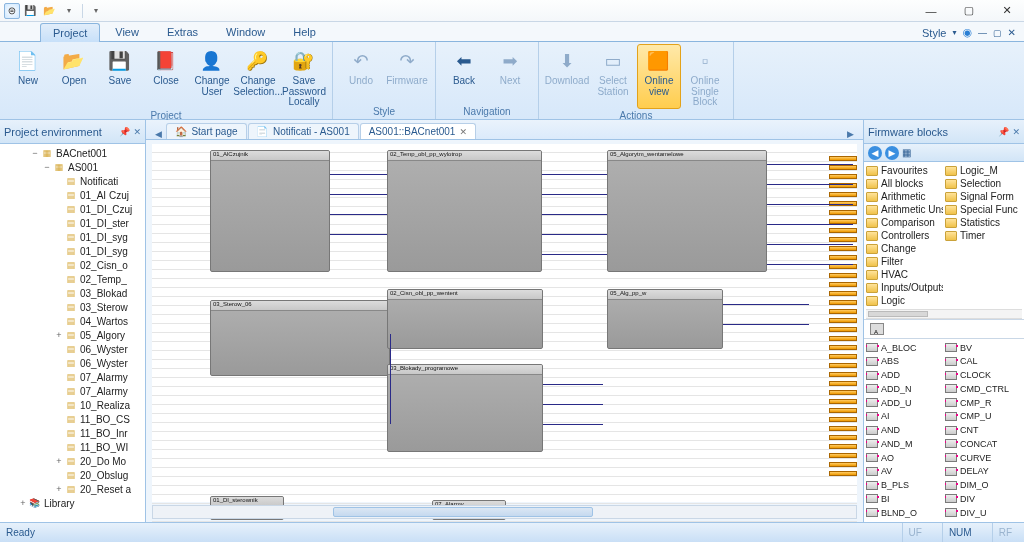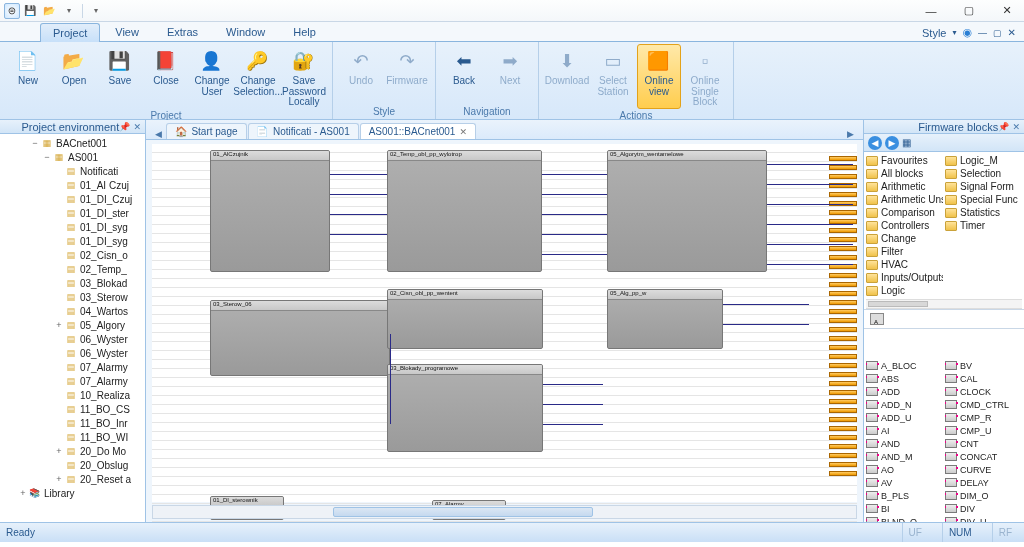--- a/index.html
+++ b/index.html
@@ -20,21 +20,21 @@
   .ribbon { height:78px; background:linear-gradient(#e7f1fb,#d7e8fa); border-bottom:1px solid #9fc3e6; display:flex; font-size:10px; color:#2a5a8f; }
   .ribbon-group { border-right:1px solid #b5cfe9; padding:2px 6px 0 6px; display:flex; flex-direction:column; align-items:center; }
   .ribbon-buttons { display:flex; gap:2px; flex:1; }
   .rbtn { width:44px; display:flex; flex-direction:column; align-items:center; justify-content:flex-start; padding-top:3px; gap:2px; border:1px solid transparent; border-radius:3px; cursor:pointer; text-align:center; line-height:1.05; }
   .rbtn.active { background:linear-gradient(#ffe9a9,#ffcd4e); border-color:#e3a21a; }
   .rbtn.disabled { opacity:.45; cursor:default; }
   .rbtn .ricon { width:28px; height:26px; display:flex; align-items:center; justify-content:center; font-size:18px; }
   .rgroup-label { text-align:center; font-size:10px; color:#4a79ab; padding:1px 0 2px 0; }
   
   .mainrow { display:flex; height:402px; }
-  .panel-hdr { height:14px; background:linear-gradient(#e7f1fb,#d2e5f7); border-bottom:1px solid #9fc3e6; display:flex; align-items:center; padding:0 4px; font-size:11px; color:#2a5a8f; justify-content:flex-end;}
+  .panel-hdr { height:24px; background:linear-gradient(#e7f1fb,#d2e5f7); border-bottom:1px solid #9fc3e6; display:flex; align-items:center; padding:0 4px; font-size:11px; color:#2a5a8f; justify-content:space-between;}
   .panel-hdr .hdr-icons { display:flex; gap:3px; font-size:9px; color:#4a79ab; }
   
   .left-panel { width:146px; border-right:1px solid #9fc3e6; display:flex; flex-direction:column; background:#fff;}
   .tree { flex:1; overflow:hidden; font-size:10px; color:#222; padding:2px 0; }
   .tree-row { display:flex; align-items:center; height:14px; white-space:nowrap; overflow:hidden; }
   .tree-row .exp { width:10px; text-align:center; color:#666; font-size:9px; }
   .tree-row .ticon { width:14px; height:12px; margin-right:2px; display:flex; align-items:center; justify-content:center; font-size:9px;}.ind2{padding-left:18px}.ind3{padding-left:30px}.ind4{padding-left:42px}.ind5{padding-left:54px}
   .left-tabs { height:18px; border-top:1px solid #9fc3e6; display:flex; font-size:10px; }
   .left-tab { flex:1; display:flex; align-items:center; justify-content:center; gap:3px; border-right:1px solid #c9d7e6; background:linear-gradient(#fdfdfd,#e6eff9);}
   .left-tab.active { background:#fff; }
@@ -63,21 +63,21 @@
   .right-panel { width:160px; display:flex; flex-direction:column; background:#fff;}
   .rp-tools { height:18px; background:linear-gradient(#e7f1fb,#d2e5f7); border-bottom:1px solid #9fc3e6; display:flex; align-items:center; gap:3px; padding:0 4px; font-size:10px;}
   .folder-list { font-size:10px; padding:2px 2px; overflow:hidden; display:grid; grid-template-columns:1fr 1fr; column-gap:2px; row-gap:0; }
   .folder-item { display:flex; align-items:center; gap:3px; height:13px; white-space:nowrap; overflow:hidden; color:#222;}
   .folder-icon { width:12px; height:10px; background:linear-gradient(#ffe39a,#f0c24a); border:1px solid #caa23a; border-radius:1px; flex-shrink:0;}
   .fb-scroll { height:10px; background:#f4f4f4; border-top:1px solid #ddd; border-bottom:1px solid #ddd; position:relative; margin:0 2px;}
   .fb-scroll .th { position:absolute; top:1px; bottom:1px; left:2px; width:60px; background:#d8d8d8; border:1px solid #bbb;}
   .preview { height:20px; border-top:1px solid #c9d7e6; border-bottom:1px solid #c9d7e6; display:flex; align-items:center; padding-left:6px; position:relative;}
   .preview .pbox { width:14px; height:12px; border:1px solid #888; background:#ddd; position:relative;}
   .preview .plabel { position:absolute; left:3px; bottom:-1px; font-size:6px; }
-  .block-grid { flex:1; overflow:hidden; font-size:9px; padding:2px 2px; display:grid; grid-template-columns:1fr 1fr; row-gap:0; column-gap:2px;margin-top:28px;}
+  .block-grid { flex:1; overflow:hidden; font-size:9px; padding:2px 2px; display:grid; grid-template-columns:1fr 1fr; row-gap:0; column-gap:2px;}
   .block-item { display:flex; align-items:center; gap:3px; height:13px; color:#222; white-space:nowrap; overflow:hidden;}
   .block-icon { width:12px; height:9px; border:1px solid #7a7a7a; background:linear-gradient(#eee,#ccc); flex-shrink:0; position:relative;}
   .block-icon::before,.block-icon::after { content:""; position:absolute; width:2px; height:2px; background:#e08; top:1px;}
   .block-icon::before{left:-2px}.block-icon::after{right:-2px}
   .rp-bottom-tab { height:18px; border-top:1px solid #9fc3e6; display:flex; align-items:center; font-size:10px; padding-left:6px; background:linear-gradient(#fff,#e9f2fb); color:#2a5a8f;}
   
   .statusbar { height:20px; background:linear-gradient(#e7f1fb,#c9dff6); border-top:1px solid #9fc3e6; display:flex; align-items:center; font-size:10px; color:#2a5a8f; padding:0 6px; gap:14px;}
   .statusbar .spacer { flex:1; }
   .status-seg { border-left:1px solid #b5cfe9; padding:0 6px; height:100%; display:flex; align-items:center;}
   .dim { color:#9ab4cf; }

